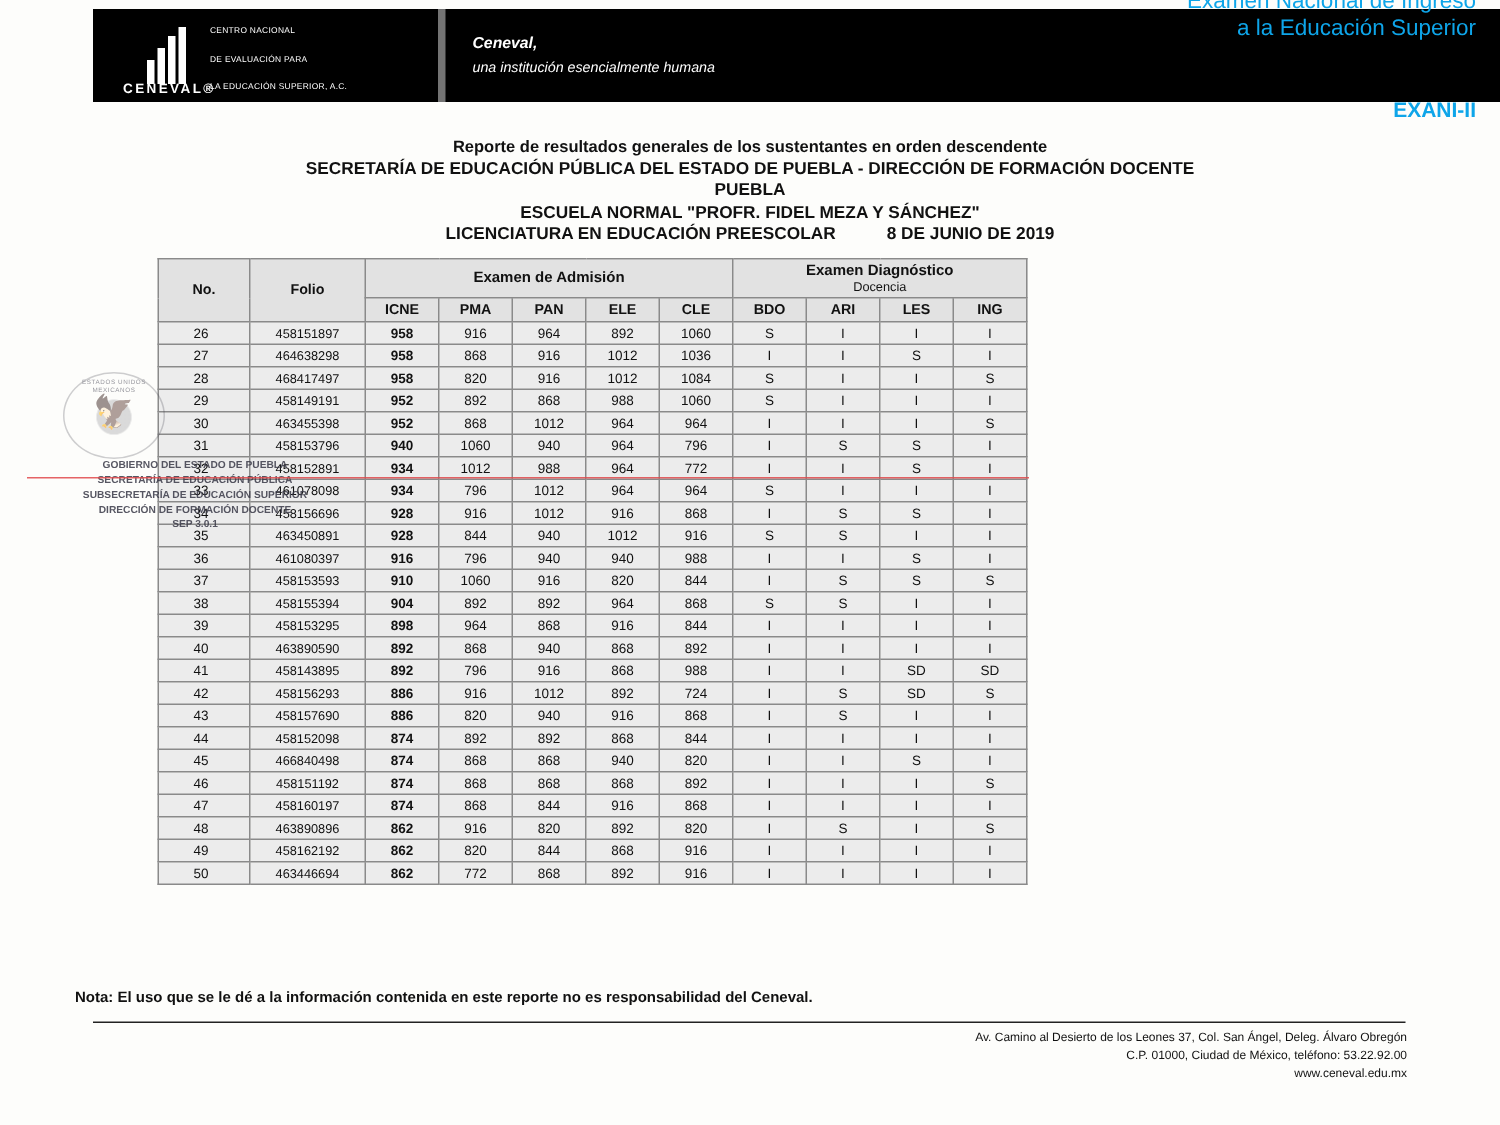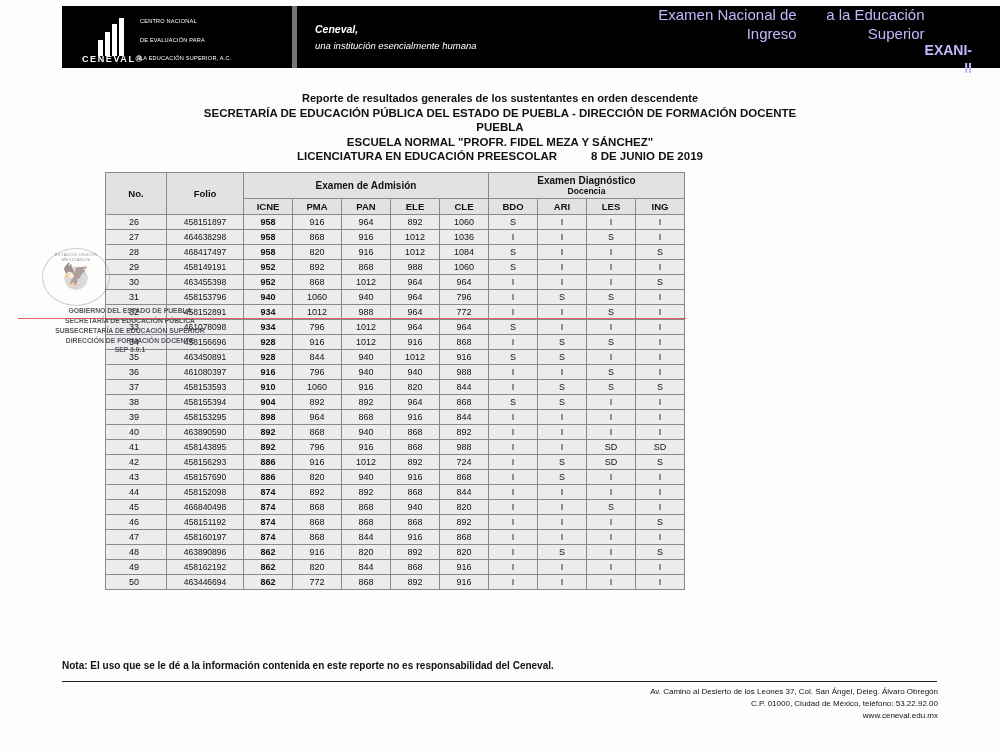--- a/index.html
+++ b/index.html
@@ -85,25 +85,25 @@
     font-style: italic;
     font-weight: bold;
     margin-bottom: 5px;
   }
   .banner-mid .m2 {
     font-size: 9.5px;
     font-style: italic;
   }
   .banner-right {
     width: 330px;
-    color: #c4b5fd;
+    color: #0ea5e9;
     text-align: right;
-    padding-right: 28px;
+    padding-right: 16px;
     display: flex;
-    flex-direction: row;
+    flex-direction: column;
     justify-content: center;
     line-height: 1.25;
   }
   .banner-right .r1 { font-size: 15px; }
   .banner-right .r2 { font-size: 15px; }
   .banner-right .r3 { font-size: 14px; font-weight: bold; margin-top: 36px; }
 
   
   .titles {
     position: absolute;
@@ -135,21 +135,21 @@
     text-align: center;
     vertical-align: middle;
   }
   thead th {
     background: #e2e2e2;
     font-weight: bold;
     font-size: 9.5px;
     padding: 2px 4px;
   }
   th.group { font-size: 10px; }
-  th.group .sub { display: block; font-size: 8.5px; font-weight: bold; }
+  th.group .sub { display: block; font-size: 8.5px; font-weight: normal; }
   th.no { width: 52px; }
   th.folio { width: 68px; }
   th.col { width: 40px; }
   tbody td {
     background: #ececec;
     height: 14px;
     padding: 0 4px;
   }
   td.no { text-align: right; padding-right: 8px; }
   td.folio { font-size: 8.5px; }
@@ -214,21 +214,21 @@
     top: 318px;
     width: 668px;
     height: 1px;
     background: #e0484a;
     opacity: .85;
   }
 
   
   .note {
     position: absolute;
-    left: 62px;
+    left: 50px;
     top: 660px;
     font-size: 10px;
     font-weight: bold;
   }
   .rule {
     position: absolute;
     left: 62px;
     top: 681px;
     width: 875px;
     height: 1px;

